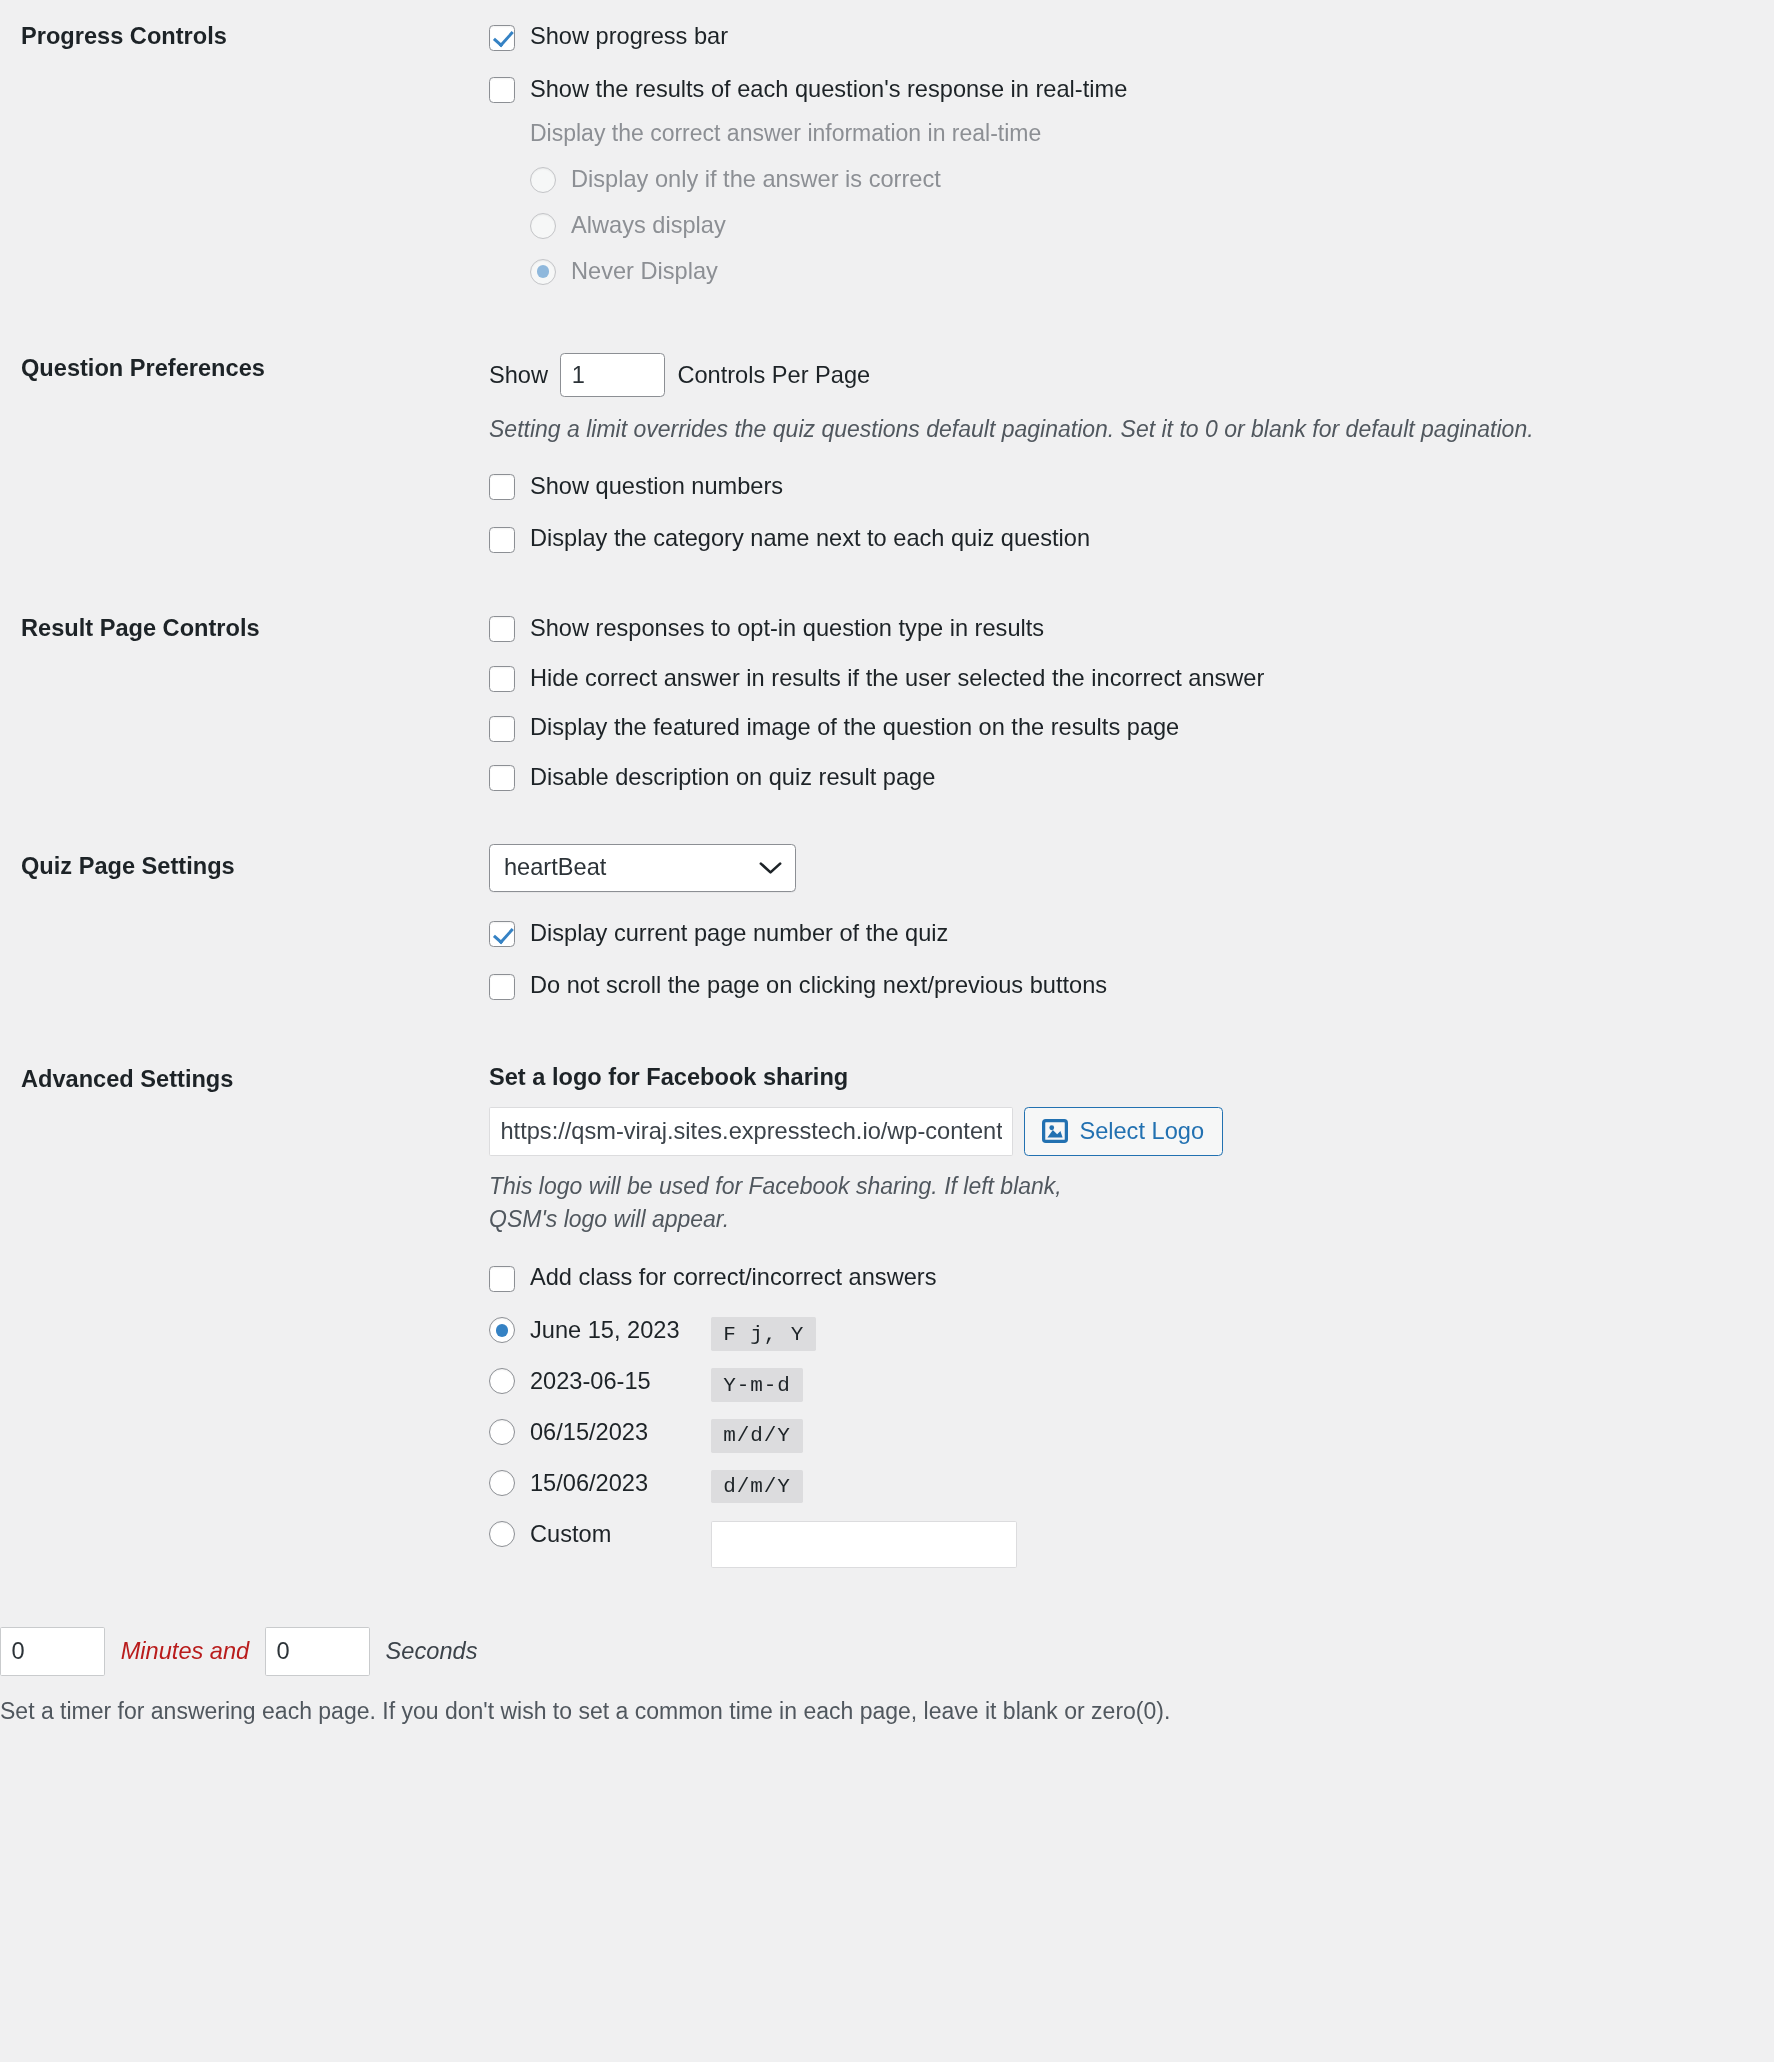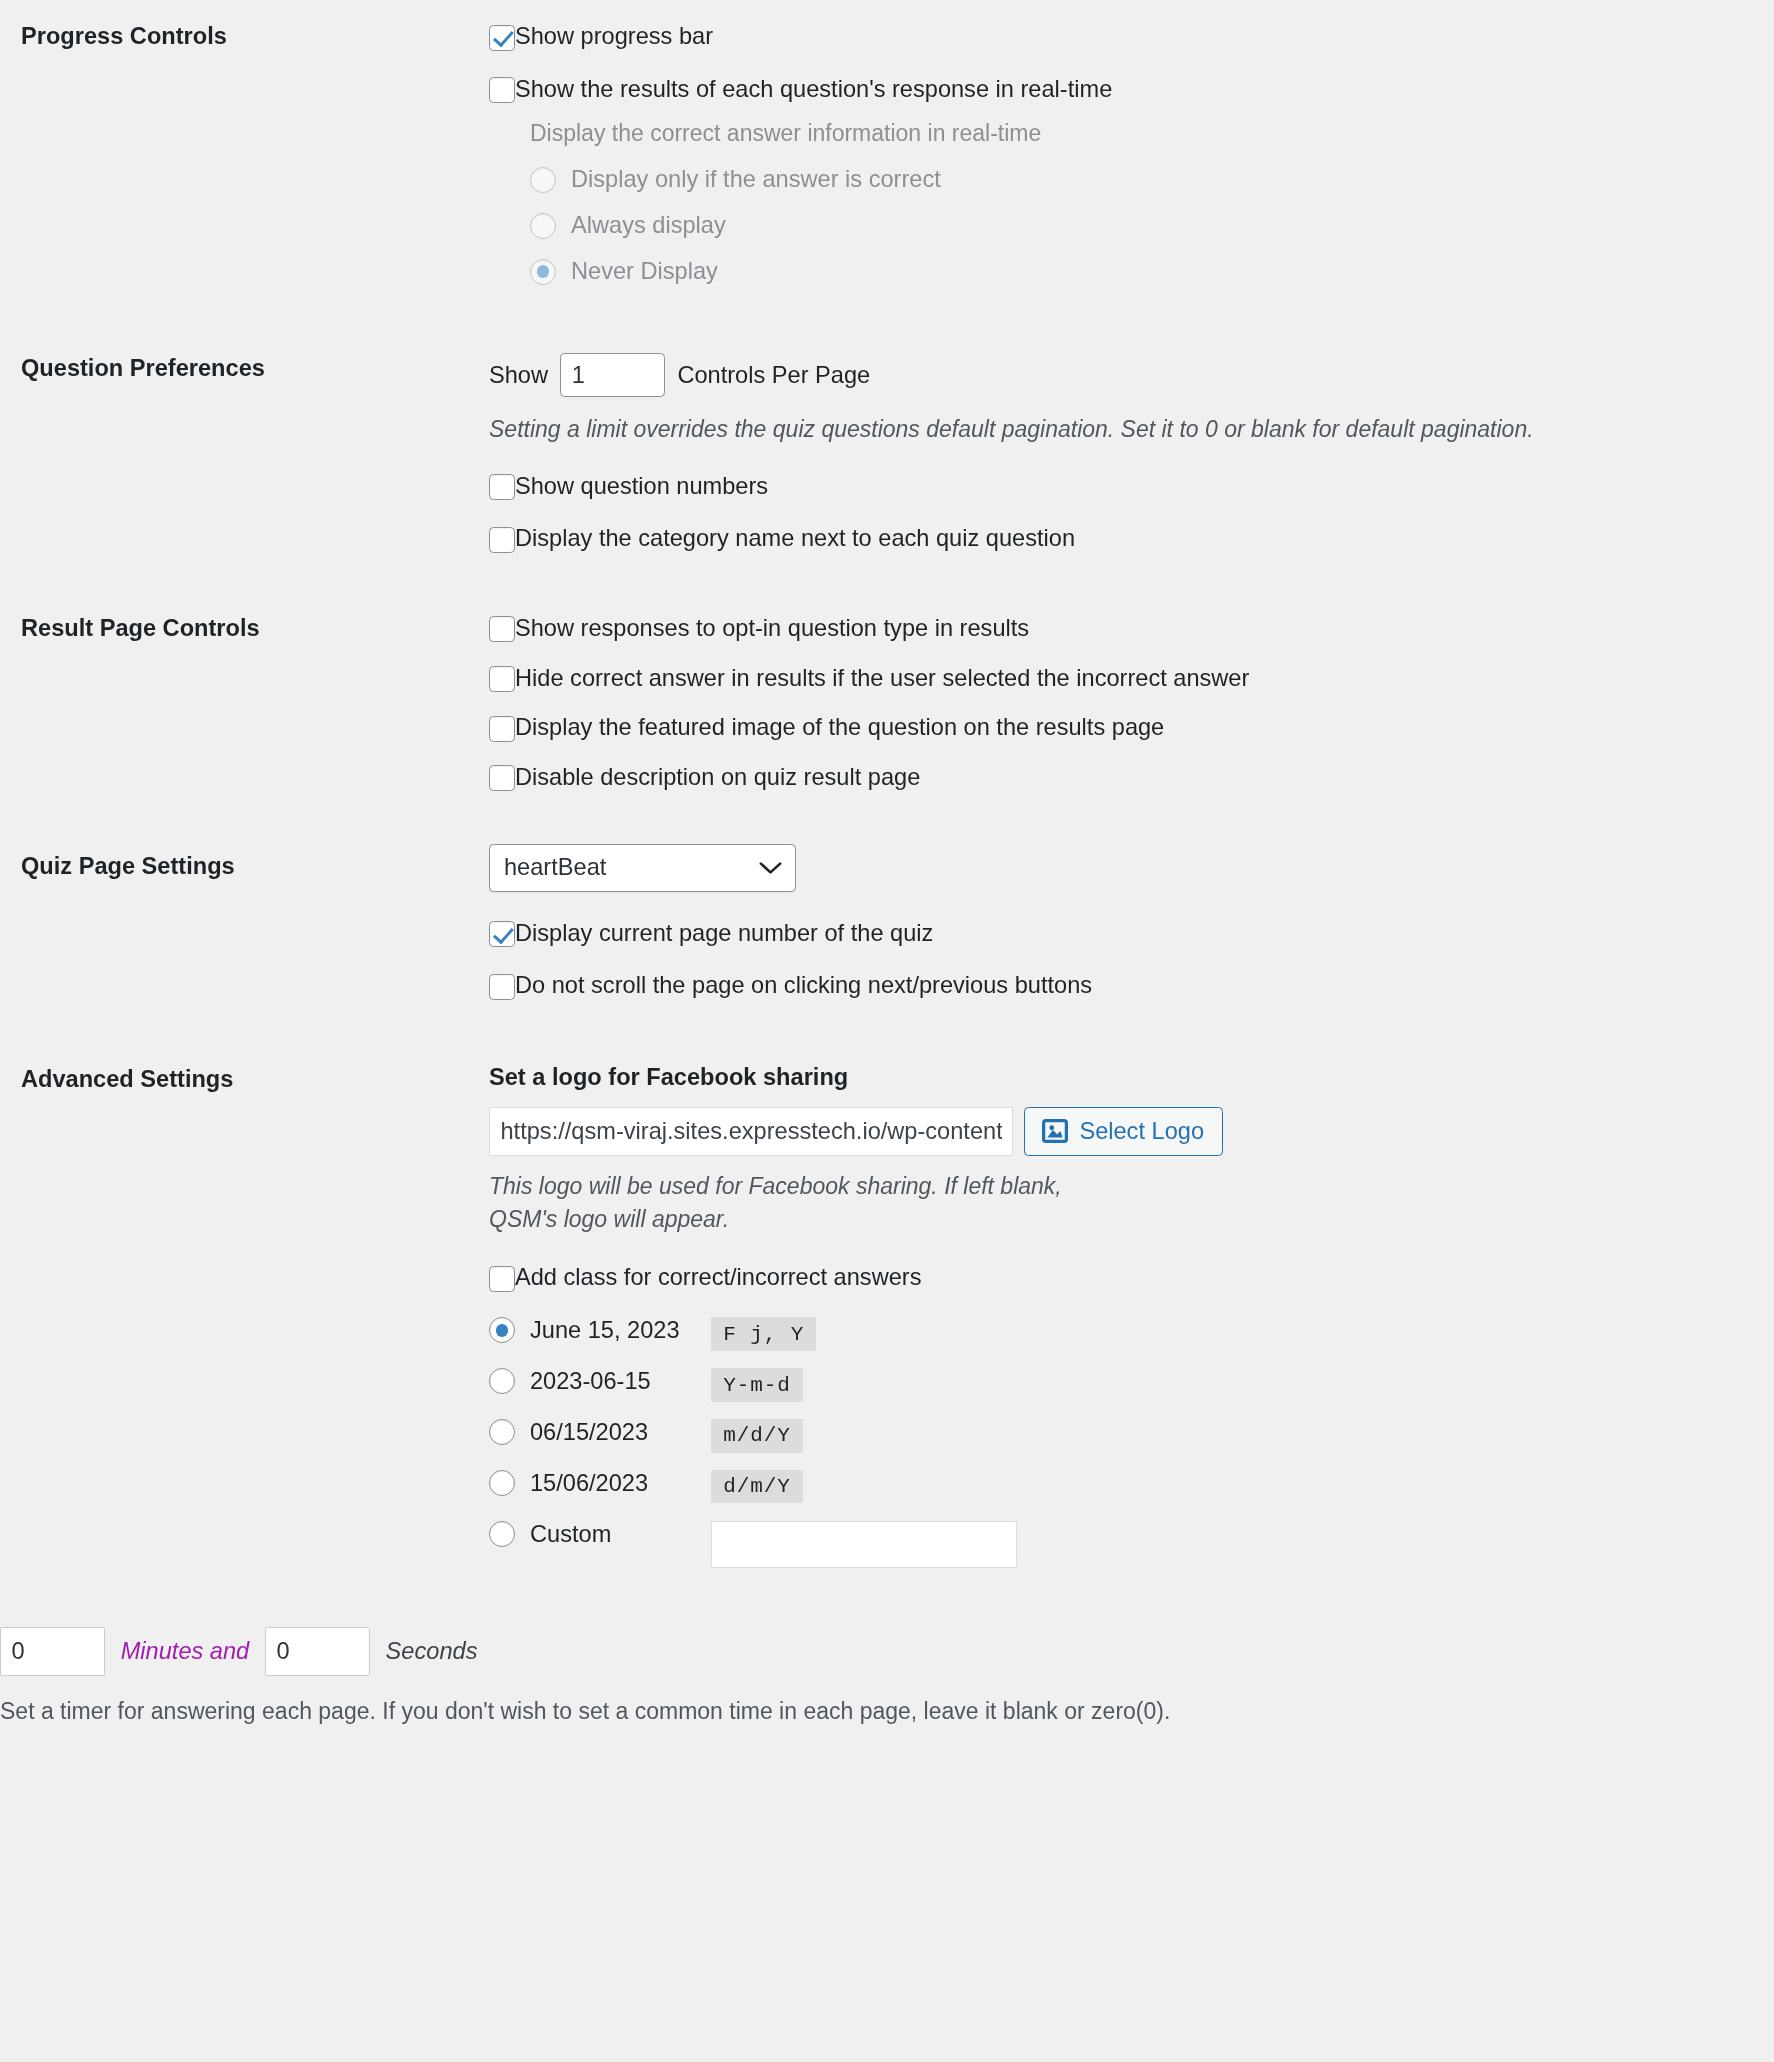--- a/index.html
+++ b/index.html
@@ -40,20 +40,21 @@
 
   .row-field {
     flex: 1;
     padding-right: 21px;
   }
 
   
   .cb-line {
     display: flex;
     align-items: flex-start;
+    gap: 15px;
     margin-bottom: 22px;
   }
   .cb {
     width: 26px; height: 26px;
     min-width: 26px;
     border: 0.9px solid #8c8f94;
     border-radius: 4.4px;
     background: #fff;
     margin-top: 3.5px;
     position: relative;
@@ -438,21 +439,21 @@
       </div>
 
     </div>
   </div>
 
   <div class="row sp-perpage">
     <div class="row-field">
 
       <div class="inline" style="gap:15.7px;">
         <input class="txt sq" style="width: 105px; height: 49px;" type="text" value="0">
-        <span style="font-style:italic;color:#a21caf;">Minutes and</span>
+        <span style="font-style:italic;color:#b91c1c;">Minutes and</span>
         <input class="txt sq" style="width: 105px; height: 49px;" type="text" value="0">
         <span style="font-style:italic;color:#3c434a;">Seconds</span>
       </div>
 
       <div class="helper-plain">Set a timer for answering each page. If you don't wish to set a common time in each page, leave it blank or zero(0).</div>
 
     </div>
   </div>
 
 </div>

